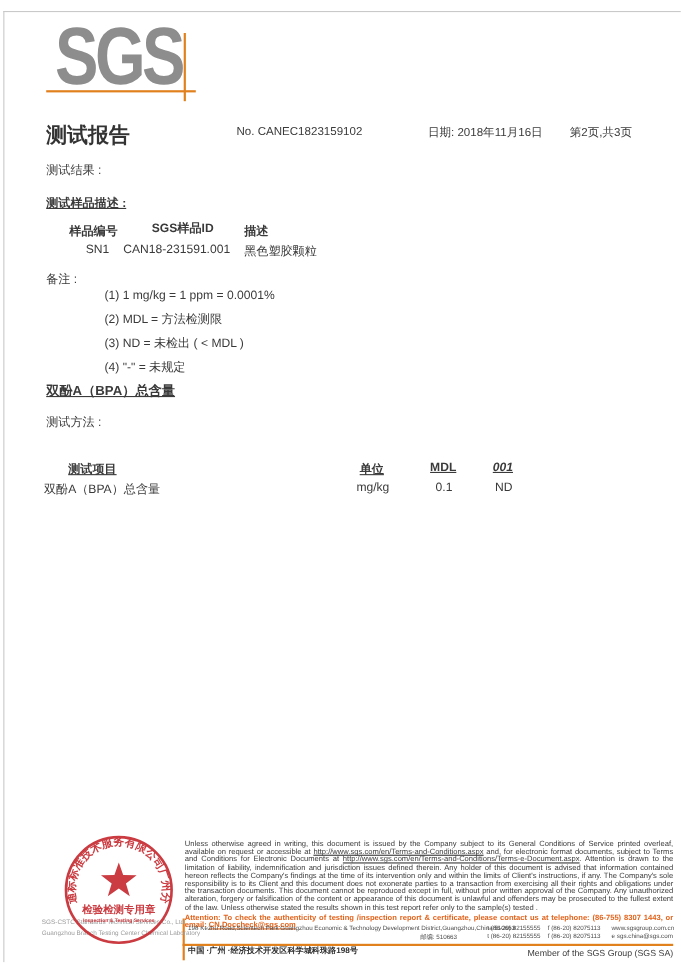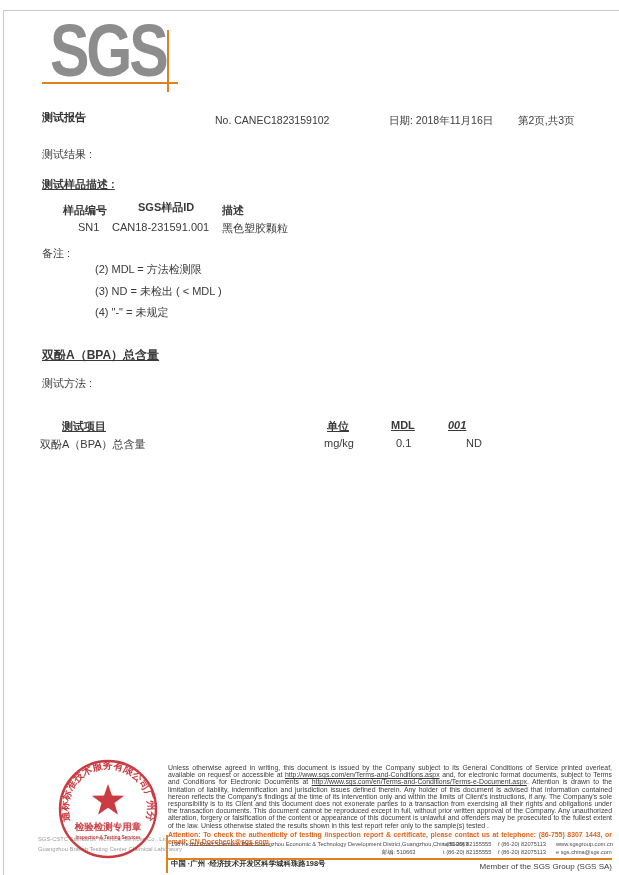--- a/index.html
+++ b/index.html
@@ -26,21 +26,21 @@
   }
   .logo-hline { position:absolute; left:42px; top:82px; width:136px; height:2px; background:#e0811e; }
   .logo-vline { position:absolute; left:167px; top:30px; width:2px; height:62px; background:#e0811e; }
 
   .abs { position:absolute; }
   .t11 { font-size:11px; }
   .bold { font-weight:700; }
   .und { text-decoration:underline; }
   .ital { font-style:italic; }
 
-  .doc-title { font-size:11px; font-weight:700; color:#333; }
+  .doc-title { font-size:19px; font-weight:700; color:#333; }
   .hdr-meta { font-size:10.5px; color:#3a3a3a; }
 
   .notes div { line-height:21.5px; font-size:11px; }
 
   .method-text { width:480px; font-size:11.3px; line-height:21px; color:#3a3a3a; }
 
   
   .company-gray { font-size:5.8px; color:#9c9c9c; white-space:nowrap; line-height:10px; z-index:1; }
   .stamp-wrap { z-index:2; opacity:0.9; }
 
@@ -83,38 +83,39 @@
   <div class="abs t11 bold" style="left:138px; top:200px;">SGS样品ID</div>
   <div class="abs t11 bold" style="left:222px; top:203px;font-family:Liberation Serif, serif;">描述</div>
 
   <div class="abs t11" style="left:78px; top:221px;">SN1</div>
   <div class="abs t11" style="left:112px; top:221px;">CAN18-231591.001</div>
   <div class="abs t11" style="left:222px; top:221px;">黑色塑胶颗粒</div>
 
   <div class="abs t11" style="left:42px; top:246px;">备注 :</div>
 
   <div class="abs notes" style="left:95px; top:259px;">
+    <div>(1) 1 mg/kg = 1 ppm = 0.0001%</div>
     <div>(2) MDL = 方法检测限</div>
     <div>(3) ND = 未检出 ( &lt; MDL )</div>
     <div>(4) "-" = 未规定</div>
   </div>
 
   <div class="abs bold und" style="left:42px; top:347px; font-size:12px;">双酚A（BPA）总含量</div>
 
   <div class="abs t11" style="left:42px; top:376px;">测试方法 :</div>
 
   <div class="abs t11 bold und" style="left:62px; top:419px;">测试项目</div>
   <div class="abs t11 bold und" style="left:327px; top:419px;text-align:center;">单位</div>
   <div class="abs t11 bold und" style="left:391px; top:419px;">MDL</div>
   <div class="abs t11 bold und ital" style="left:448px; top:419px;">001</div>
 
   <div class="abs t11" style="left:40px; top:437px;">双酚A（BPA）总含量</div>
   <div class="abs t11" style="left:324px; top:437px;">mg/kg</div>
   <div class="abs t11" style="left:396px; top:437px;">0.1</div>
-  <div class="abs t11" style="left:466px; top:437px;">ND</div>
+  <div class="abs t11" style="left:450px; top:437px;">ND</div>
 
   <div class="abs company-gray" style="left:38px; top:834px;">
     <div>SGS-CSTC Standards Technical Services Co., Ltd.</div>
     <div>Guangzhou Branch Testing Center Chemical Laboratory</div>
   </div>
 
   <svg class="abs stamp-wrap" style="left:57px; top:758px;" width="102" height="102" viewBox="0 0 102 102">
     <circle cx="51" cy="51" r="48" fill="none" stroke="#c5272d" stroke-width="2.4"></circle>
     <defs>
       <path id="ringArc" d="M 13.6 64.7 A 40 40 0 1 1 88.4 64.7"></path>

